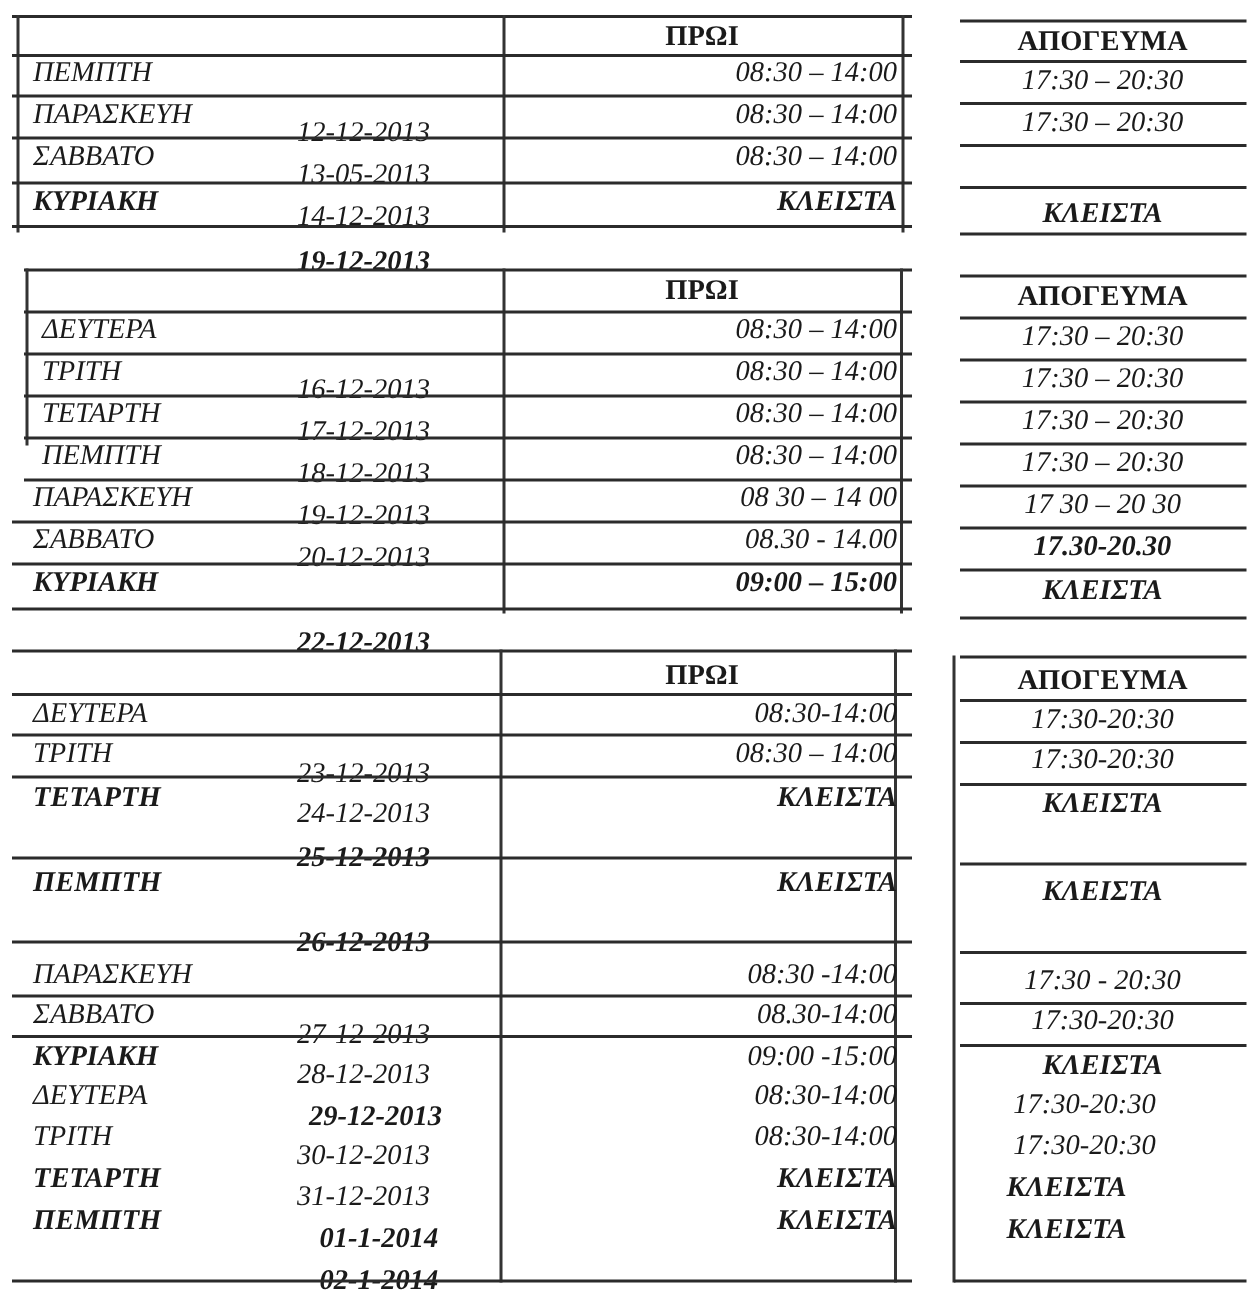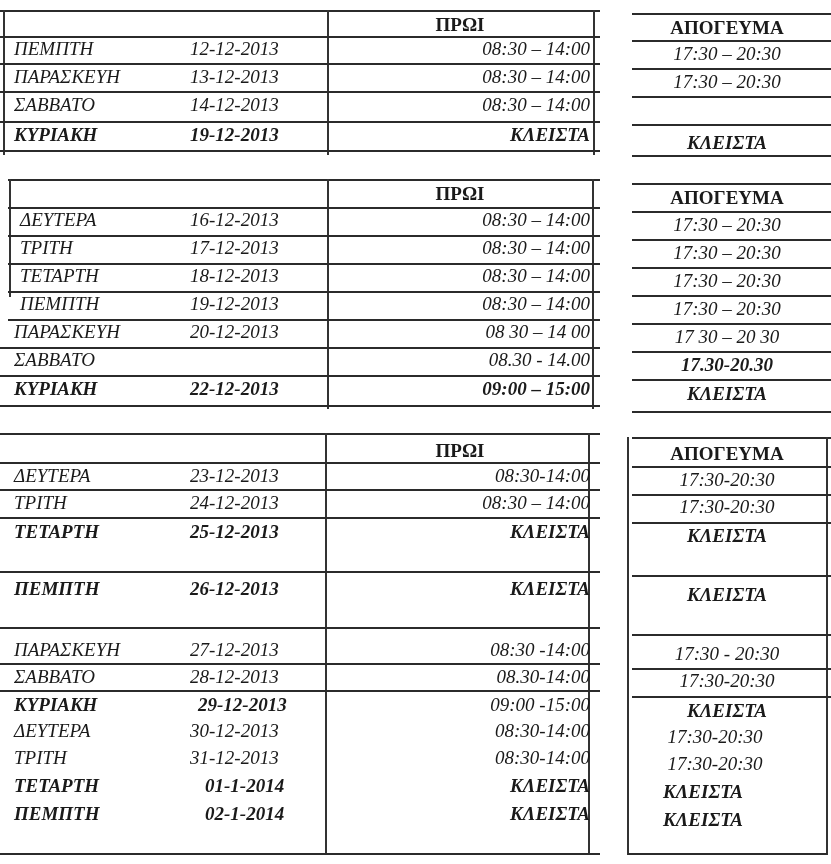--- a/index.html
+++ b/index.html
@@ -1,22 +1,22 @@
 <!DOCTYPE html>
 <html><head>
 <meta charset="utf-8">
 <style>
   html, body { margin:0; padding:0; background:#fff; }
   body { width:831px; height:864px; position:relative; overflow:hidden;
          font-family:"Liberation Serif","DejaVu Serif",serif; color:#1a1a1a; }
-  .blk { position:absolute; left:0; width:721px; }
+  .blk { position:absolute; left:8px; width:721px; }
   .row { position:absolute; left:0; width:831px; height:26px; font-size:19px; line-height:26px;font-style:italic; }
   .c { position:absolute; top:0; white-space:nowrap; }
   .day { left:14px; }
-  .date { left:190px; width:130px; }
+  .date { left:190px; width:130px;margin-top:40px; }
   .am { left:330px; width:260px; text-align:right; }
   .pm { left:632px; width:190px; text-align:center; }
   .b { font-weight:bold; }
   .hl { position:absolute; height:2px; background:#2b2b2b; }
   .vl { position:absolute; width:1.5px; background:#333; }
   .hdr { font-weight:bold; font-size:19px; }
 </style>
 </head>
 <body>
 
@@ -34,21 +34,21 @@
   <div class="row" style="top:36px;">
     <span class="c day">ΠΕΜΠΤΗ</span>
     <span class="c date">12-12-2013</span>
     <span class="c am">08:30 – 14:00</span>
     <span class="c pm" style="top:5px;">17:30 – 20:30</span>
   </div>
   <div class="hl" style="left:0;top:63px;width:600px;height:1.5px;"></div>
   <div class="hl" style="left:632px;top:68px;width:199px;height:1.5px;"></div>
   <div class="row" style="top:64px;">
     <span class="c day">ΠΑΡΑΣΚΕΥΗ</span>
-    <span class="c date">13-12-2013</span>
+    <span class="c date">13-05-2013</span>
     <span class="c am">08:30 – 14:00</span>
     <span class="c pm" style="top:5px;">17:30 – 20:30</span>
   </div>
   <div class="hl" style="left:0;top:91px;width:600px;height:1.5px;"></div>
   <div class="hl" style="left:632px;top:96px;width:199px;height:1.5px;"></div>
   <div class="row" style="top:92px;">
     <span class="c day">ΣΑΒΒΑΤΟ</span>
     <span class="c date">14-12-2013</span>
     <span class="c am">08:30 – 14:00</span>
   </div>

